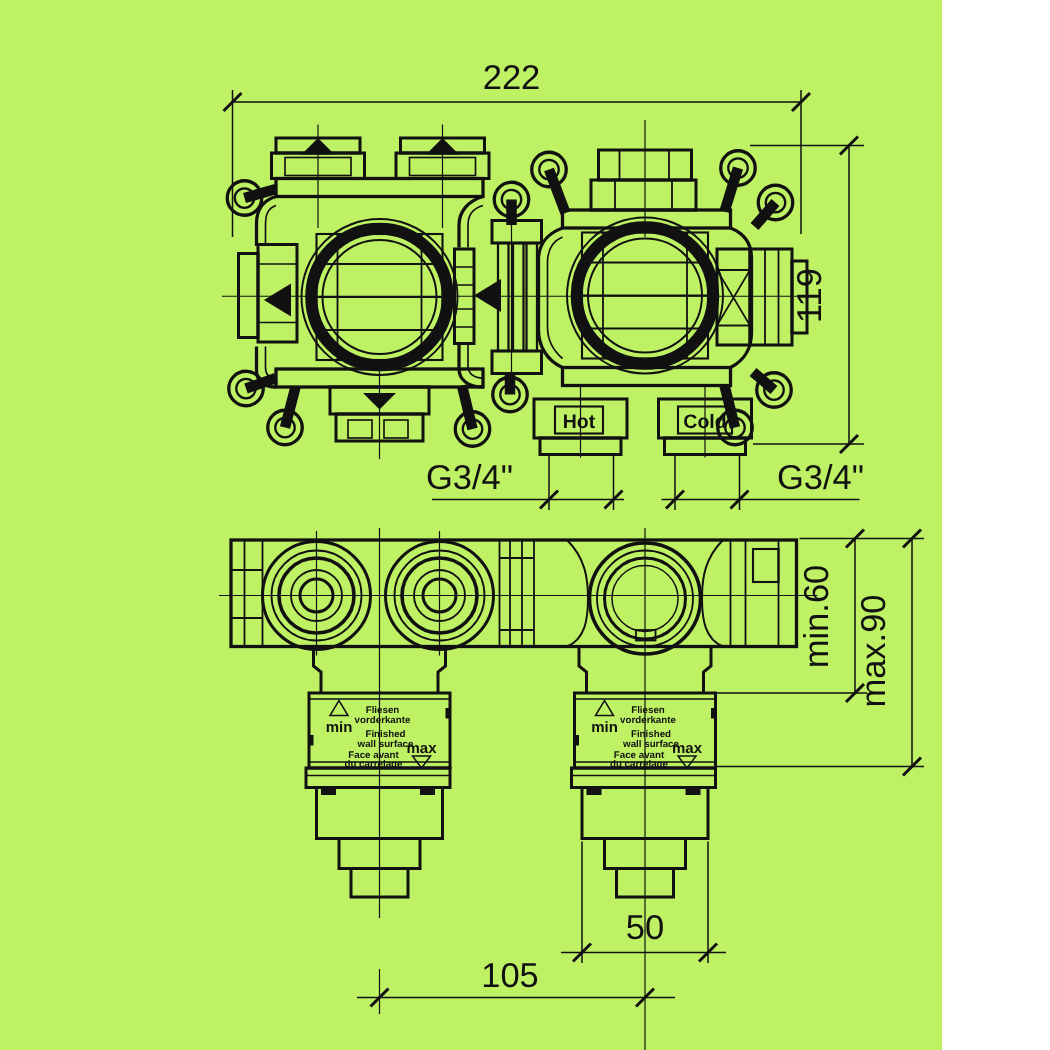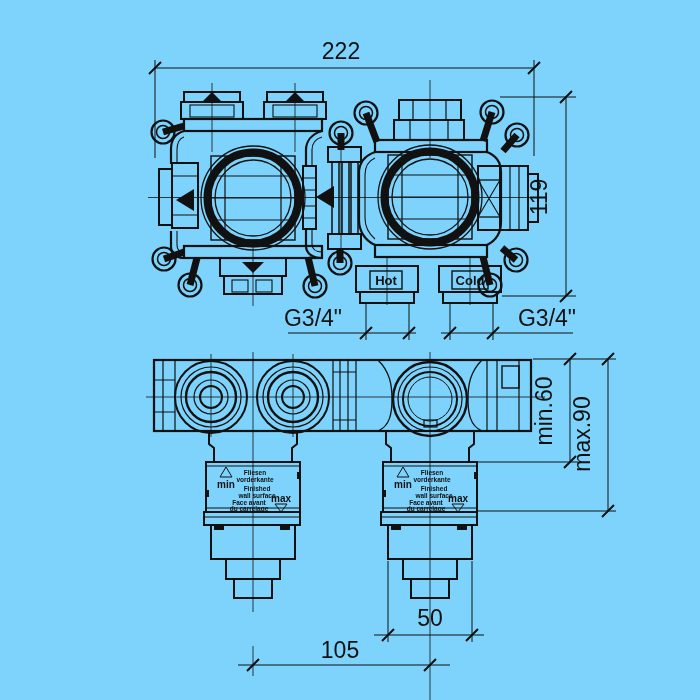--- a/index.html
+++ b/index.html
@@ -1,16 +1,16 @@
 <!DOCTYPE html>
 <html><head>
 <meta charset="utf-8">
 <style>
   html,body{margin:0;padding:0;background:#ffffff;}
-  .page{width:700px;height:700px;background:#7dd3fc;position:relative;overflow:hidden;
+  .page{width:628px;height:700px;background:#bef264;position:relative;overflow:hidden;
         font-family:"Liberation Sans", sans-serif;}
   svg{display:block;}
   .dim-text{font-family:"Liberation Sans", sans-serif;font-size:23px;fill:#111;}
   .port-text{font-family:"Liberation Sans", sans-serif;font-size:13px;font-weight:700;fill:#111;}
   .minmax-text{font-family:"Liberation Sans", sans-serif;font-size:10px;font-weight:700;fill:#111;}
   .tiny-text{font-family:"Liberation Sans", sans-serif;font-size:6.5px;font-weight:700;fill:#111;}
   .o{stroke:#111;fill:none;}
 </style>
 </head>
 <body>

